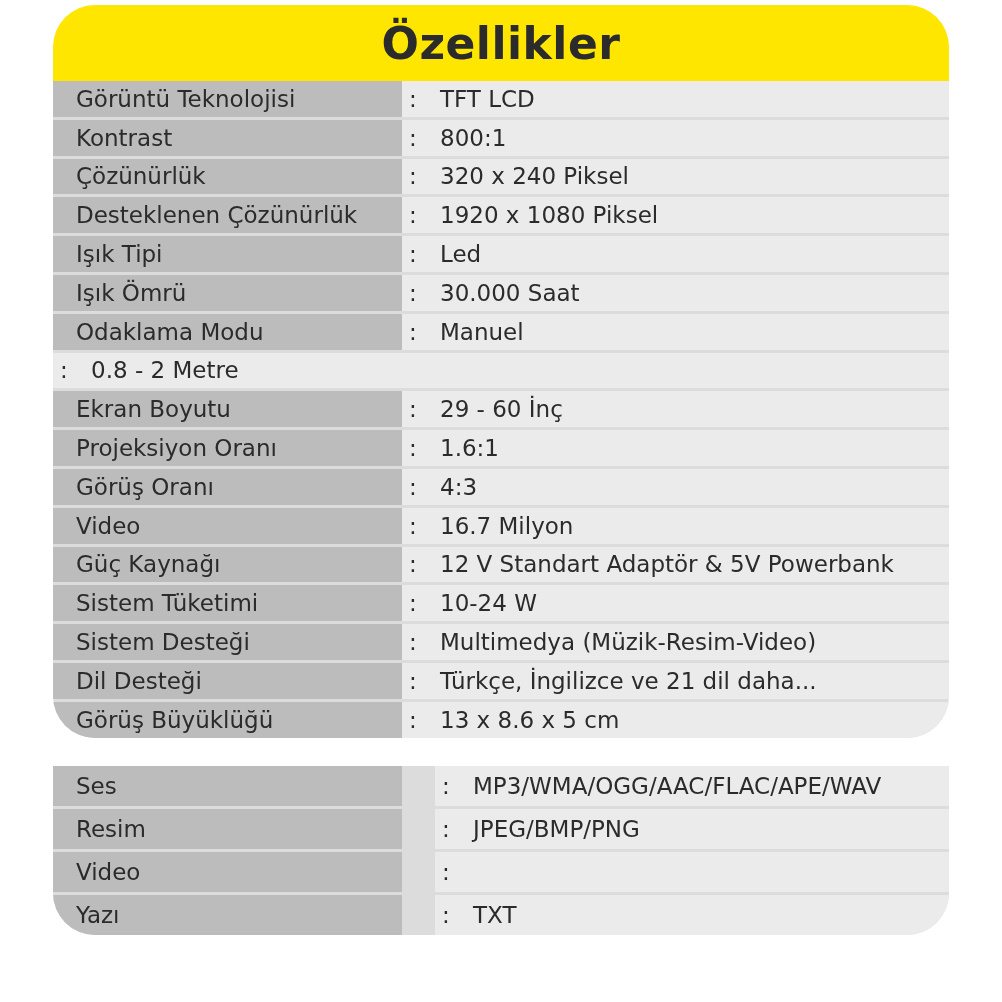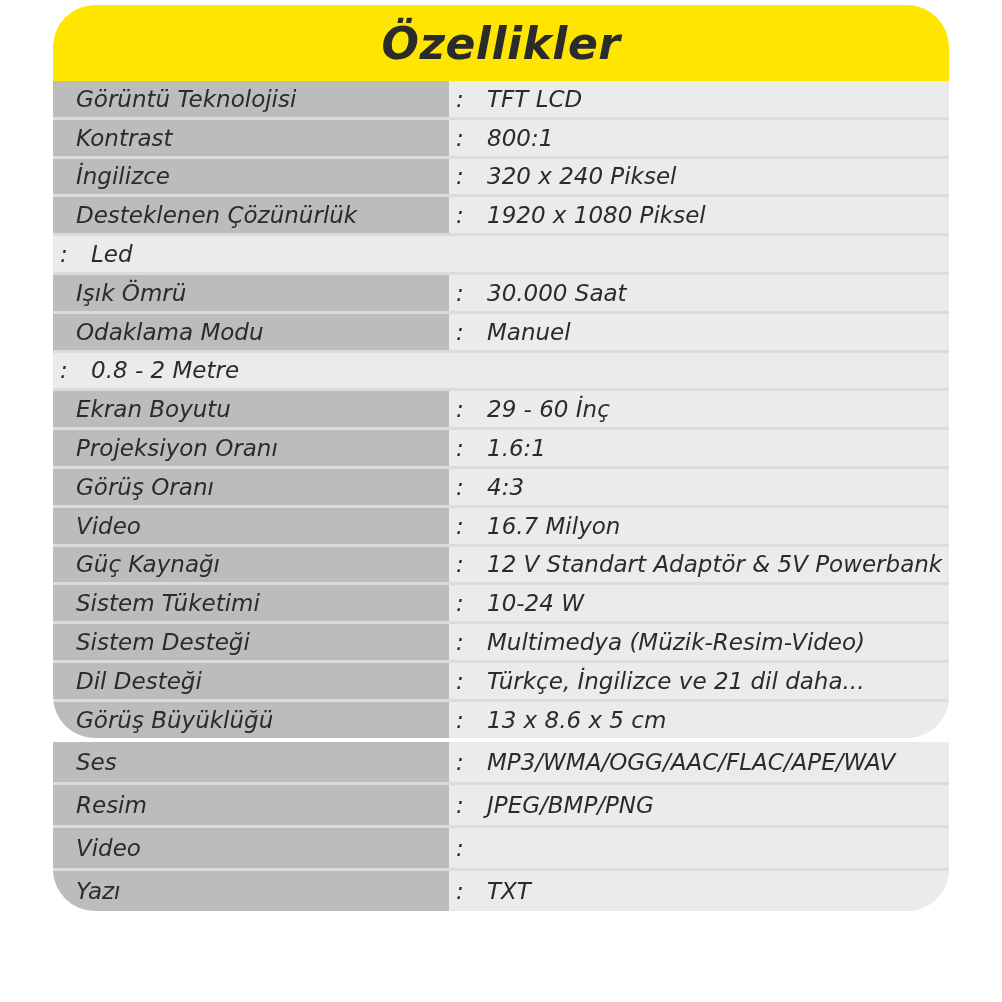--- a/index.html
+++ b/index.html
@@ -12,21 +12,21 @@
     height: 1002px;
     font-family: "DejaVu Sans", "Liberation Sans", sans-serif;
     color: var(--text_dark, #2B2B2B);
     overflow: hidden;
   }
   .wrap {
     width: 896px;
     margin: 0 auto;
     padding-top: 5px;
   }
-  .section { margin-bottom: 4px; font-style: italic; }
+  .section { margin-bottom: 28px; }
 
   .section-header {
     height: 76px;
     background: var(--accent_yellow, #FFE600);
     border-radius: 42px 42px 0 0;
     display: flex;
     align-items: center;
     justify-content: center;
   }
   .section-title {
@@ -42,24 +42,24 @@
     gap: 3px;
     background: var(--row_separator, #DCDCDC);
     border-radius: 0 0 42px 42px;
     overflow: hidden;
   }
   .spec-row {
     display: flex;
     height: 35.8px;
     flex: none;
   }
-  .spec-table.files .spec-row { height: 40px; }
+  .spec-table.files .spec-row { height: 40px; gap: 33px; }
 
   .cell-label {
-    width: 396px;
+    width: 349px;
     flex: none;
     background: var(--label_column_bg, #BCBCBC);
     display: flex;
     align-items: center;
     padding-left: 23px;
     box-sizing: border-box;
     font-size: 23px;
     white-space: nowrap;
   }
   .cell-value {
@@ -96,34 +96,35 @@
           </div>
       </div>
       <div class="spec-row">
         <div class="cell-label">Kontrast</div>
         <div class="cell-value">
             <span class="colon">:</span>
             <span>800:1</span>
           </div>
       </div>
       <div class="spec-row">
-        <div class="cell-label">İngilizce</div>
+        <div class="cell-label">Çözünürlük</div>
         <div class="cell-value">
             <span class="colon">:</span>
             <span>320 x 240 Piksel</span>
           </div>
       </div>
       <div class="spec-row">
         <div class="cell-label">Desteklenen Çözünürlük</div>
         <div class="cell-value">
             <span class="colon">:</span>
             <span>1920 x 1080 Piksel</span>
           </div>
       </div>
       <div class="spec-row">
+        <div class="cell-label">Işık Tipi</div>
         <div class="cell-value">
             <span class="colon">:</span>
             <span>Led</span>
           </div>
       </div>
       <div class="spec-row">
         <div class="cell-label">Işık Ömrü</div>
         <div class="cell-value">
             <span class="colon">:</span>
             <span>30.000 Saat</span>

